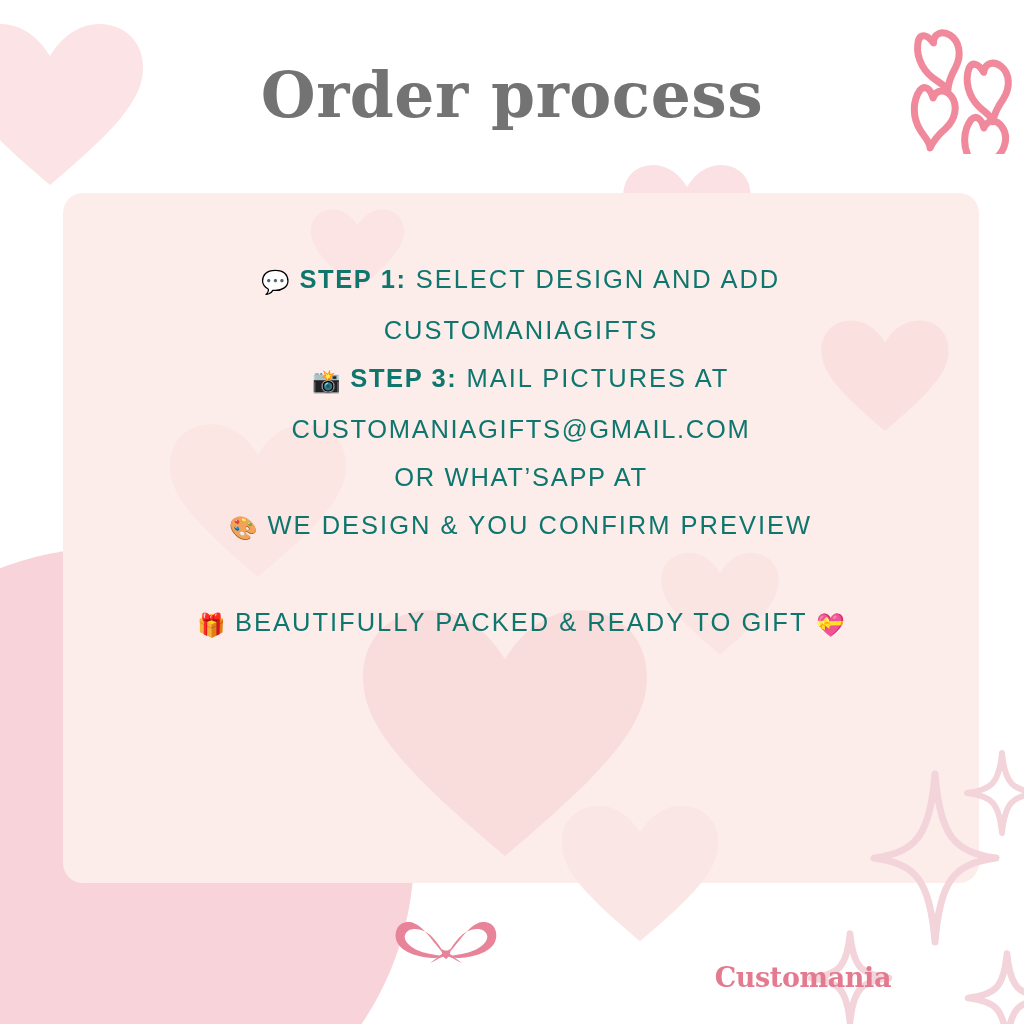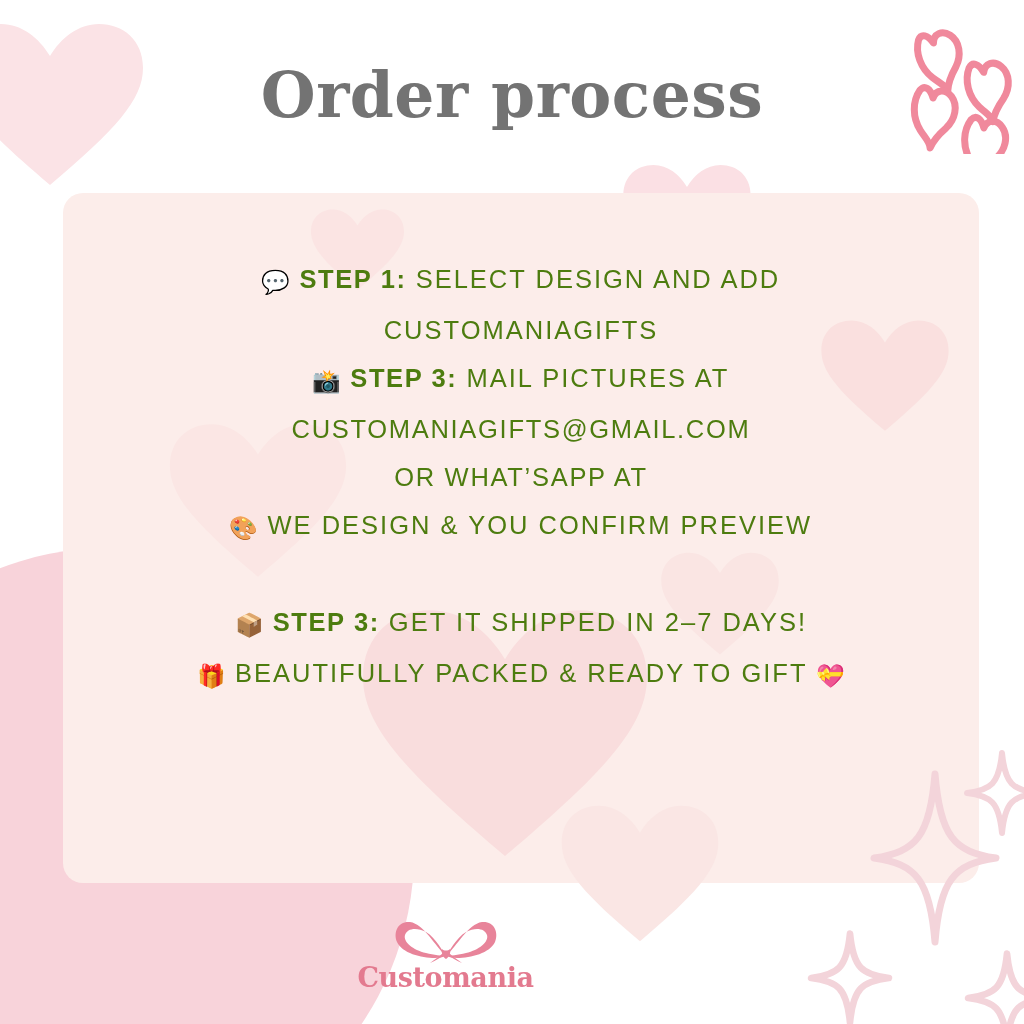--- a/index.html
+++ b/index.html
@@ -50,21 +50,21 @@
     height: 690px;
     display: flex;
     flex-direction: column;
     align-items: center;
     justify-content: flex-start;
     padding-top: 62px;
     box-sizing: border-box;
   }
 
   .line {
-    color: #4d7c0f;
+    color: #0f766e;
     font-size: 25.5px;
     letter-spacing: 2.0px;
     line-height: 48px;
     text-align: right;
     white-space: nowrap;
     font-weight: 400;
   }
   .line .em { font-weight: 700; letter-spacing: 1.6px; }
   .line.bold { font-weight: 400; letter-spacing: 1.7px; }
   .emoji {
@@ -89,21 +89,21 @@
     color: #737373;
     letter-spacing: 0.5px;
   }
 
   
   #logo {
     position: absolute;
     left: 0;
     top: 916px;
     width: 891px;
-    text-align: center;
+    text-align: right;
   }
   #logo-mark { display: block; margin: 0 auto; }
   #logo-word {
     font-family: "DejaVu Serif", serif;
     font-weight: 700;
     font-size: 27px;
     color: #E37A8F;
     letter-spacing: -0.4px;
     margin-top: -2px;
   }
@@ -177,24 +177,20 @@
     <div class="line bold">CUSTOMANIAGIFTS@GMAIL.COM</div>
     <div class="line bold">OR WHAT’SAPP AT</div>
 
     <div class="line">
       <span class="emoji">🎨</span>
       <span>WE DESIGN &amp; YOU CONFIRM PREVIEW</span>
     </div>
 
     <div class="gap"></div>
 
-    <div class="line">
-      <span class="emoji">📦</span>
-      <span class="em">STEP 3</span><span class="em">:</span><span> GET IT SHIPPED IN 2–7 DAYS!</span>
-    </div>
 
     <div class="line">
       <span class="emoji">🎁</span>
       <span>BEAUTIFULLY PACKED &amp; READY TO GIFT</span>
       <span class="emoji">💝</span>
     </div>
 
   </div>
 
   <svg class="deco" style="left:870px; top:768px;" width="130" height="180" viewBox="0 0 130 180">

